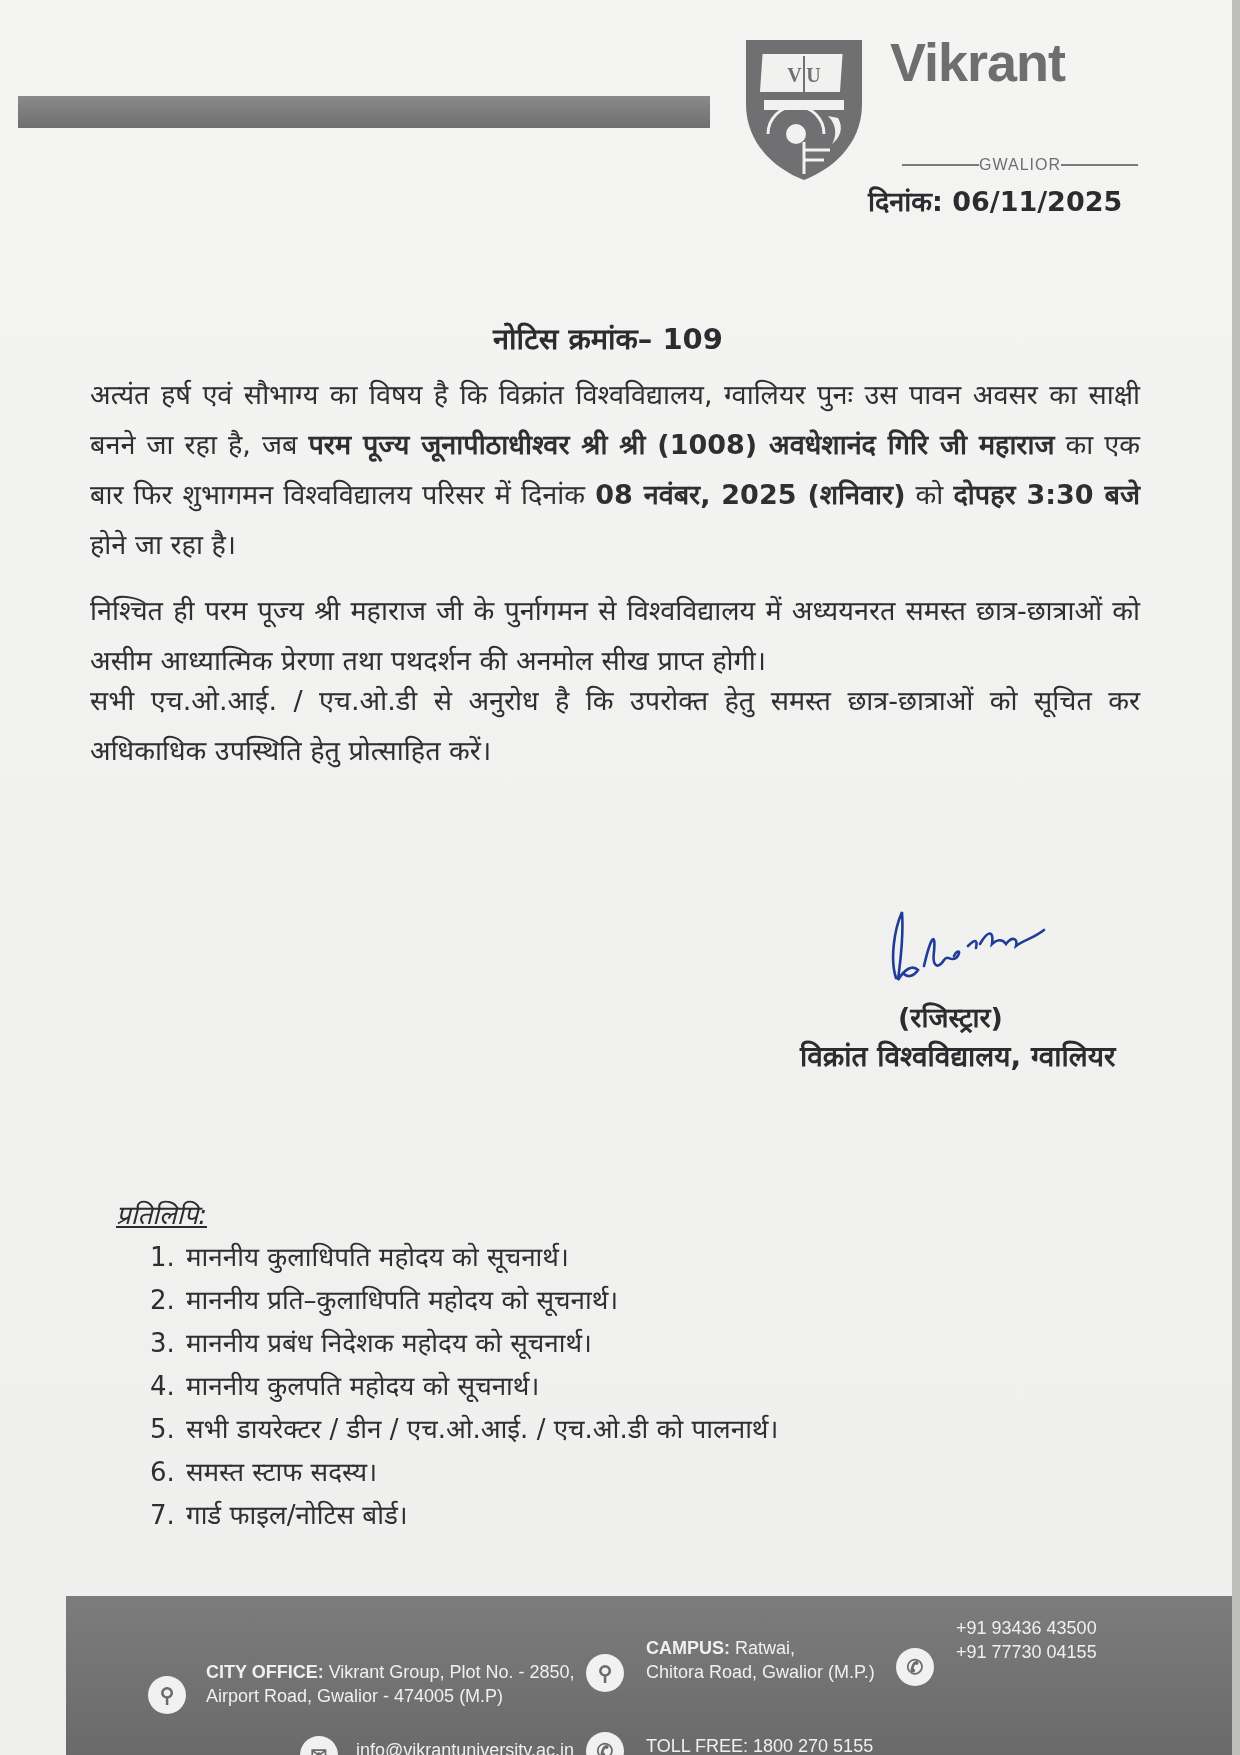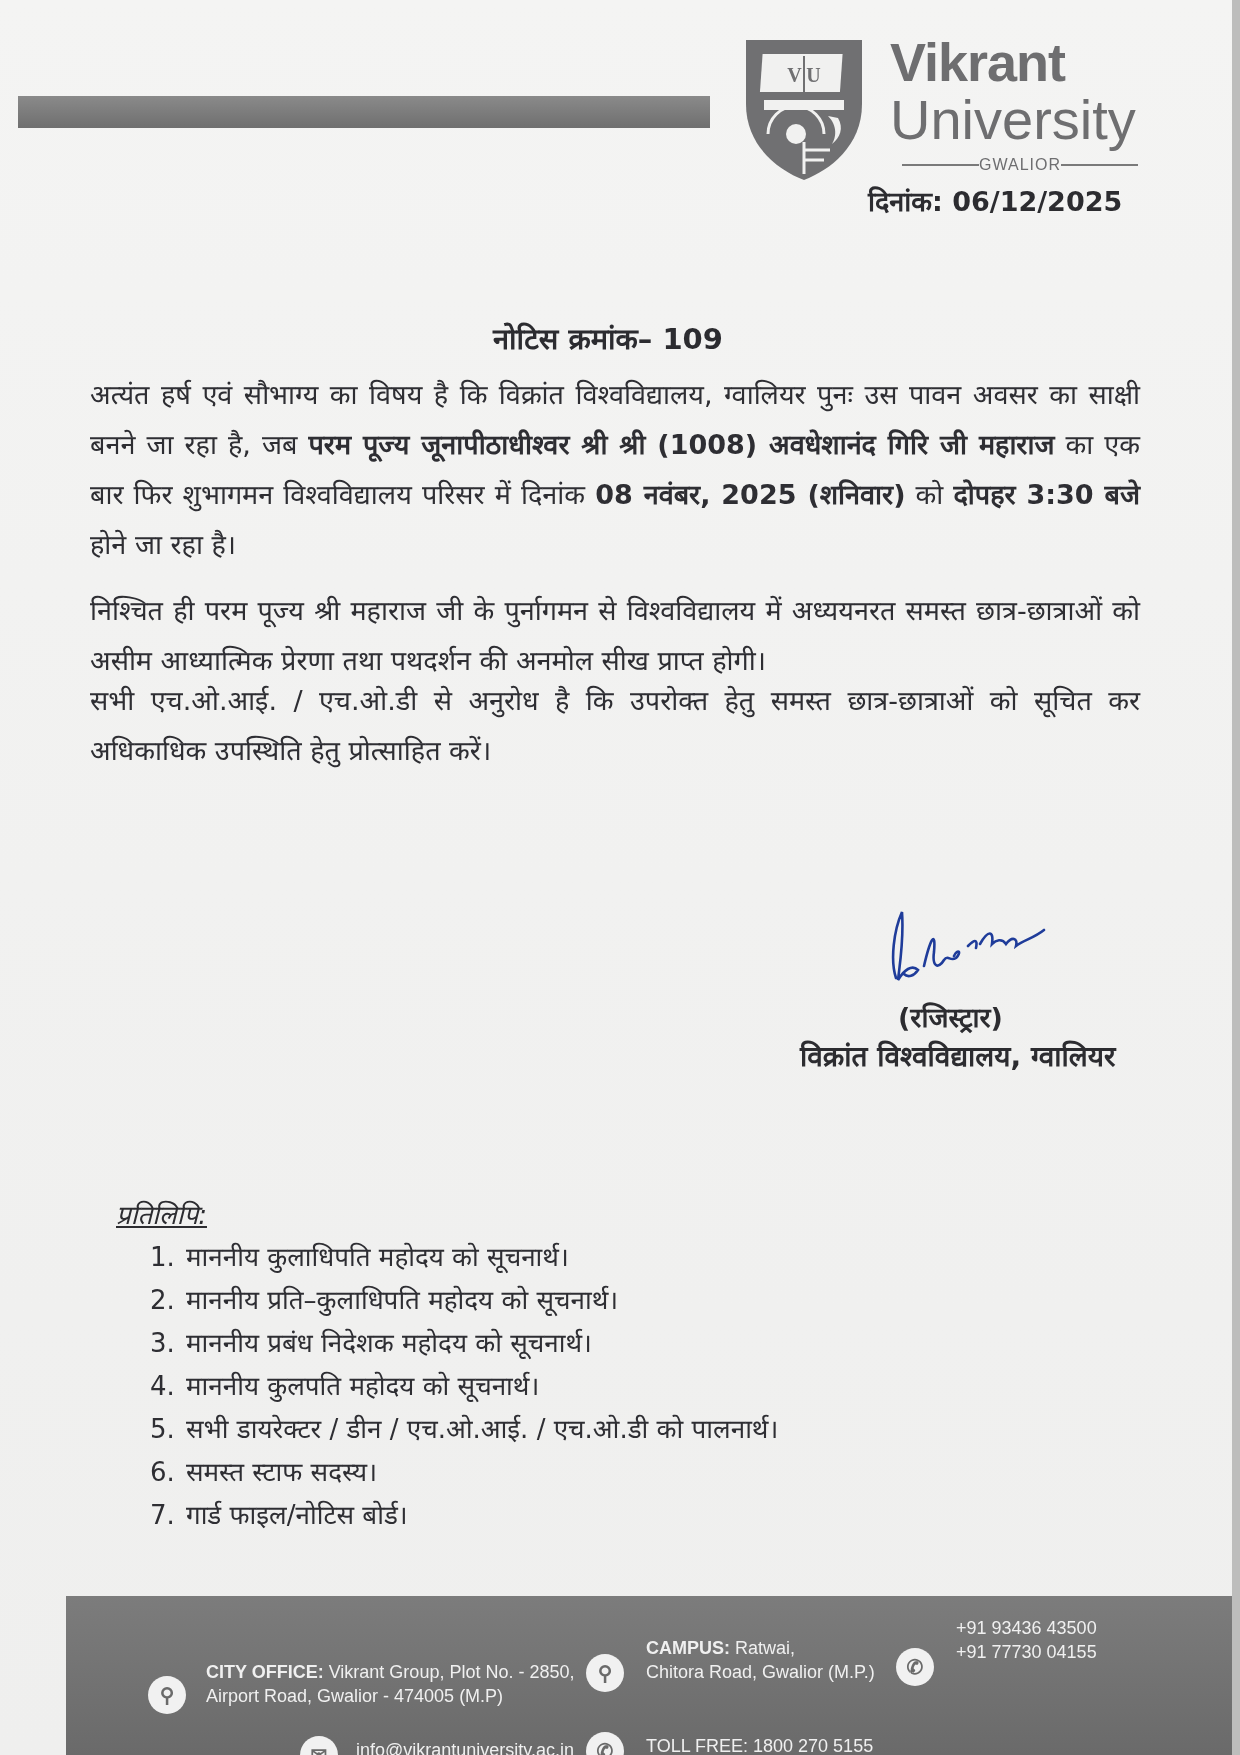--- a/index.html
+++ b/index.html
@@ -93,30 +93,29 @@
     <line x1="64" y1="22" x2="64" y2="58" stroke="#707072" stroke-width="2"></line>
     <path d="M24 66 H104 V76 H24 Z" fill="#f1f1f0"></path>
     <path d="M28 100 A28 28 0 0 1 84 100" fill="none" stroke="#f1f1f0" stroke-width="3"></path>
     <circle cx="56" cy="100" r="10" fill="#f1f1f0"></circle>
     <path d="M88 82 C98 92 96 104 92 110 C100 104 104 94 98 84 Z" fill="#f1f1f0"></path>
     <path d="M64 108 V140" stroke="#f1f1f0" stroke-width="3"></path>
     <path d="M64 116 H90 M64 126 H84" stroke="#f1f1f0" stroke-width="3"></path>
   </svg>
 
   <div class="brand-name">Vikrant</div>
-  <div class="brand-sub">University</div>
   <div class="brand-city">
     <span class="rule"></span>
     <span>GWALIOR</span>
     <span class="rule"></span>
   </div>
 
   <div class="date-line">
     <span>दिनांक:</span>
-    <span>06/12/2025</span>
+    <span>06/11/2025</span>
   </div>
 
   <div class="notice-title">नोटिस क्रमांक– 109</div>
 
   <div class="para p1"><span>अत्यंत हर्ष एवं सौभाग्य का विषय है कि विक्रांत विश्वविद्यालय, ग्वालियर पुनः उस पावन अवसर का साक्षी बनने जा रहा है, जब </span><b>परम पूज्य जूनापीठाधीश्वर श्री श्री (1008) अवधेशानंद गिरि जी महाराज</b><span> का एक बार फिर शुभागमन विश्वविद्यालय परिसर में दिनांक </span><b>08 नवंबर, 2025 (शनिवार)</b><span> को </span><b>दोपहर 3:30 बजे</b><span> होने जा रहा है।</span></div>
 
   <div class="para p2">निश्चित ही परम पूज्य श्री महाराज जी के पुर्नागमन से विश्वविद्यालय में अध्ययनरत समस्त छात्र-छात्राओं को असीम आध्यात्मिक प्रेरणा तथा पथदर्शन की अनमोल सीख प्राप्त होगी।</div>
   <div class="para p3">सभी एच.ओ.आई. / एच.ओ.डी से अनुरोध है कि उपरोक्त हेतु समस्त छात्र-छात्राओं को सूचित कर अधिकाधिक उपस्थिति हेतु प्रोत्साहित करें।</div>
 
   <svg class="signature" viewBox="0 0 170 95">

